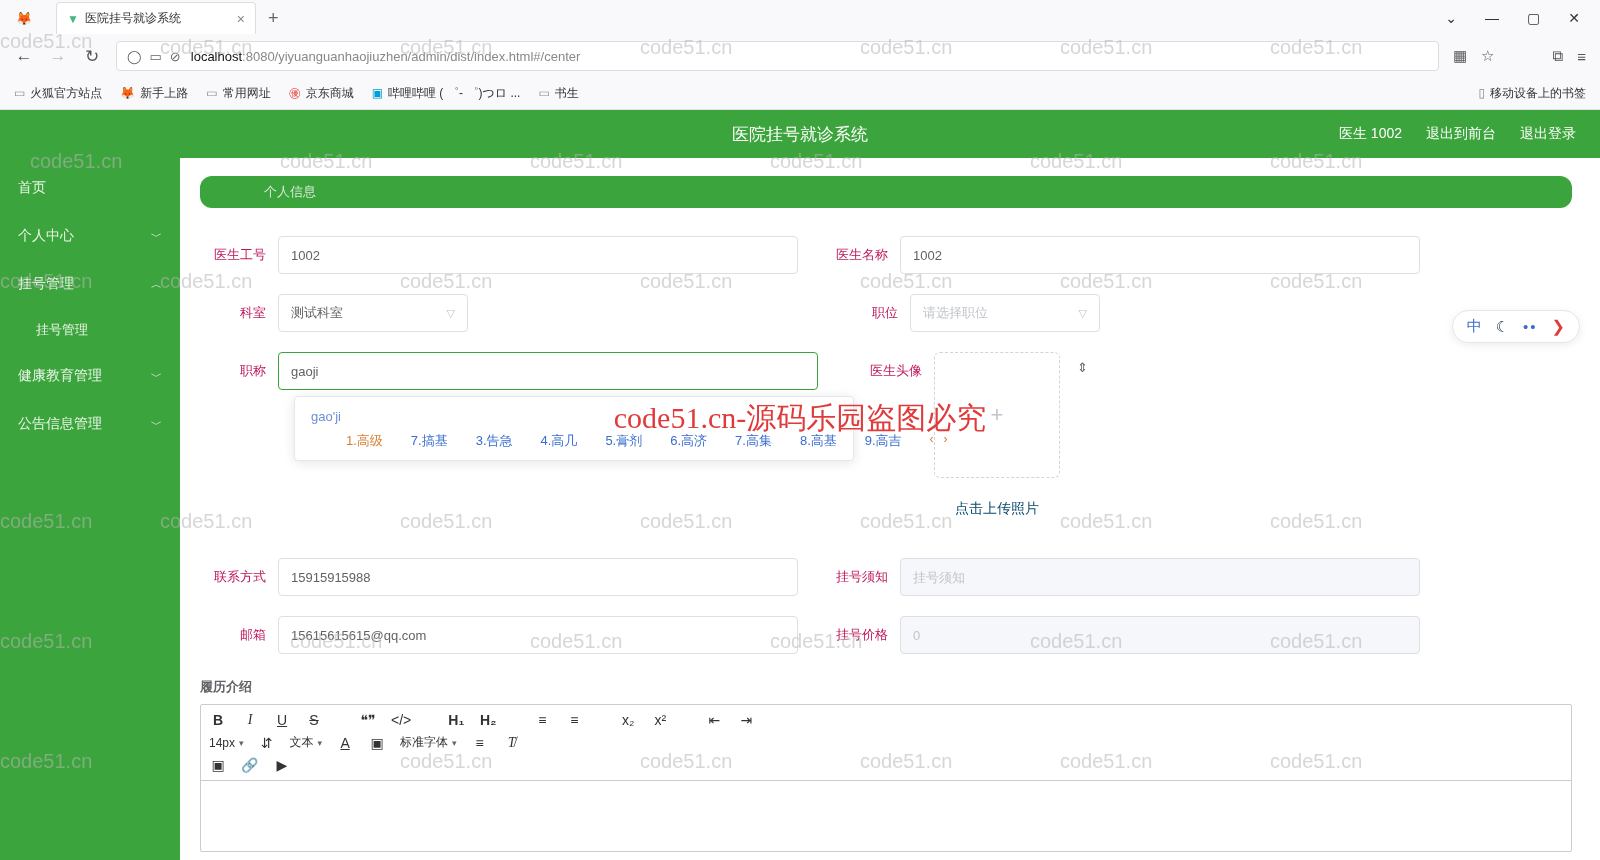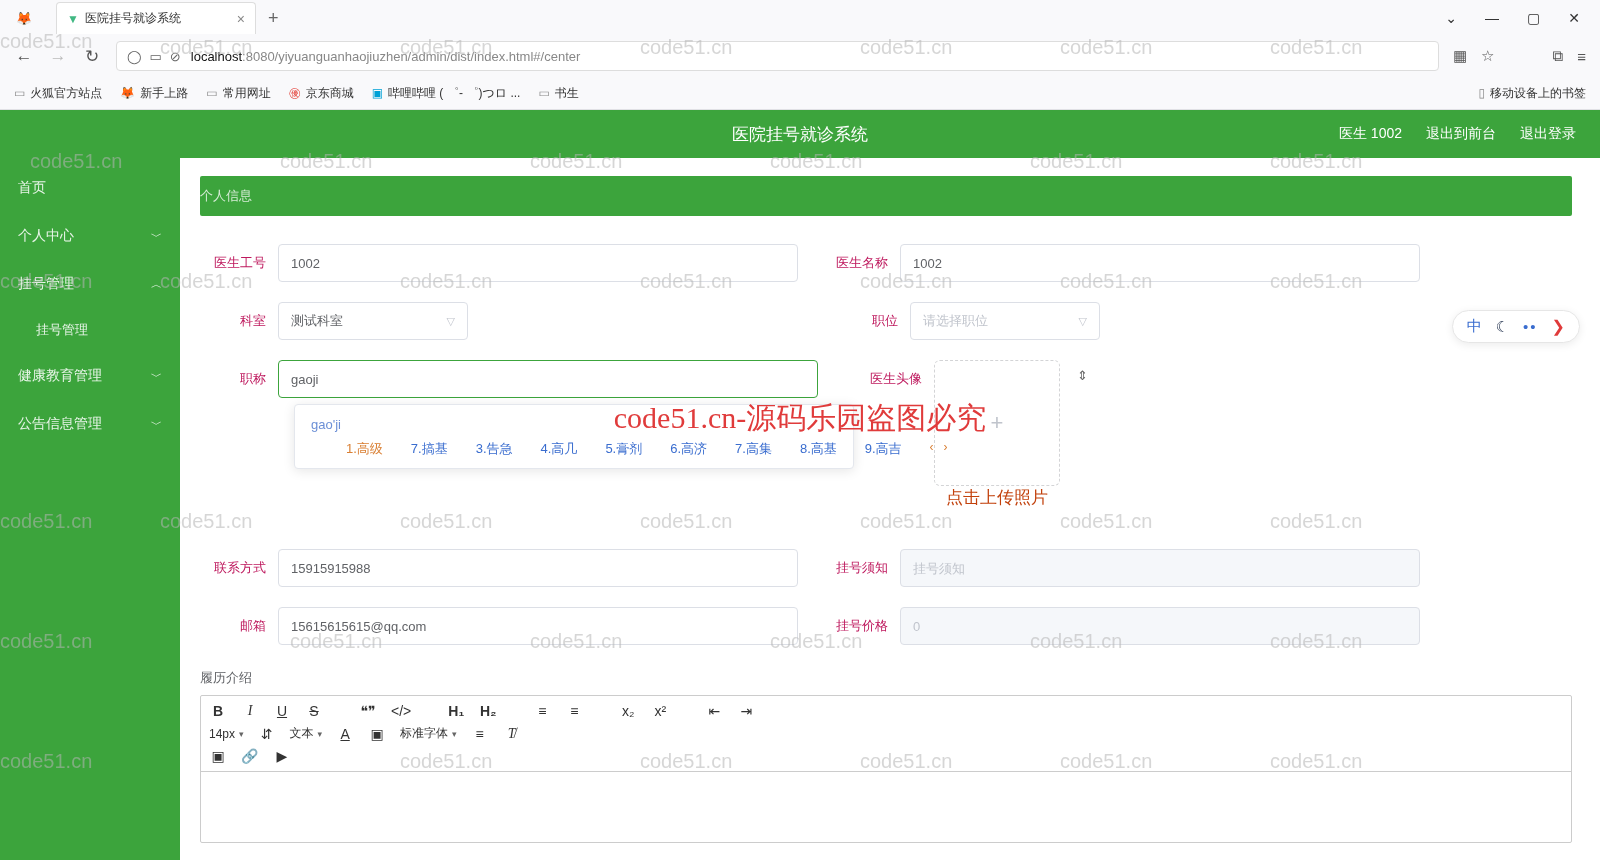--- a/index.html
+++ b/index.html
@@ -37,21 +37,21 @@
 .app-header .hdr-right { position: absolute; right: 24px; display: flex; gap: 24px; font-size: 14px; }
 .hdr-right span { cursor: pointer; }
 
 .app-body { flex: 1; display: flex; overflow: hidden; }
 .sidebar { width: 180px; background: #3ca43c; color: #e8f5e8; font-size: 14px; padding-top: 6px; }
 .nav-item { height: 48px; display: flex; align-items: center; padding: 0 18px; cursor: pointer; position: relative; font-family: Liberation Serif, serif; }
 .nav-item .expand { margin-left: auto; font-size: 11px; }
 .nav-sub { height: 44px; display: flex; align-items: center; padding-left: 36px; cursor: pointer; font-size: 13px; }
 
 .main { flex: 1; padding: 18px 28px 18px 20px; overflow: auto; background: #fff; }
-.crumb { background: #3ca43c; color: #d6ecd6; height: 40px; display: flex; align-items: center; border-radius: 2px; font-size: 13px; }
+.crumb { background: #3ca43c; color: #d6ecd6; height: 32px; display: flex; align-items: center; padding-left: 64px; border-radius: 12px; font-size: 13px; }
 
 .form { margin-top: 28px; }
 .row { display: flex; gap: 24px; margin-bottom: 20px; }
 .field { display: flex; align-items: flex-start; }
 .label { width: 78px; text-align: right; color: #be185d; font-size: 13px; padding-top: 10px; padding-right: 12px; }
 .input { height: 38px; border: 1px solid #dcdfe6; border-radius: 4px; padding: 0 12px; font-size: 13px; color: #606266; outline: none; }
 .input::placeholder { color: #c0c4cc; }
 .input.w520 { width: 520px; }
 .input.disabled { background: #f5f7fa; color: #c0c4cc; }
 .select { width: 190px; height: 38px; border: 1px solid #dcdfe6; border-radius: 4px; padding: 0 12px; display: flex; align-items: center; justify-content: space-between; color: #606266; font-size: 13px; cursor: pointer; }
@@ -62,27 +62,27 @@
 .resize-cursor { position: absolute; right: -50%; top: 8px; font-size: 13px; color: #666; }
 .ime-pop { position: absolute; top: 44px; left: 16px; width: 560px; background: #fff; border: 1px solid #e4e7ed; border-radius: 4px; box-shadow: 0 2px 12px rgba(0,0,0,0.1); padding: 8px 14px 10px; }
 .ime-typed { color: #6b8fd6; font-size: 13px; padding: 4px 2px 8px; }
 .ime-cands { display: flex; align-items: flex-start; gap: 28px; font-size: 13px; margin-left: 37px; }
 .ime-cand { color: #3a6dcf; cursor: pointer; white-space: nowrap; }
 .ime-cand.first { color: #d97f33; }
 .ime-arrows { margin-left: auto; display: flex; gap: 10px; color: #d97f33; font-size: 12px; }
 
 .avatar-area { display: flex; flex-direction: column; align-items: center; }
 .avatar-box { width: 126px; height: 126px; border: 1px dashed #d3d4d6; border-radius: 6px; display: flex; align-items: center; justify-content: center; cursor: pointer; color: #c0c4cc; font-size: 22px; }
-.avatar-hint { margin-top: 0; color: #c2410c; font-size: 17px; }
+.avatar-hint { margin-top: 22px; color: #0c4a6e; font-size: 14px; }
 
 .watermark { position: absolute; left: 50%; transform: translateX(-50%); top: 398px; color: #e03b3b; font-size: 30px; font-family: SimSun, serif; pointer-events: none; z-index: 50; }
 .wm { position: absolute; color: rgba(180,180,180,0.55); font-size: 20px; pointer-events: none; font-family: Arial; }
 
 
-.editor-label { color: #606266; font-size: 13px; margin-bottom: 8px; }
+.editor-label { color: #606266; font-size: 13px; margin-bottom: 8px; font-weight: bold; }
 .editor { border: 1px solid #ccc; border-radius: 2px; }
 .toolbar { border-bottom: 1px solid #ccc; padding: 4px 6px; }
 .tb-row { display: flex; align-items: center; gap: 14px; padding: 3px 2px; flex-wrap: wrap; }
 .tb-btn { cursor: pointer; color: #333; font-size: 14px; min-width: 18px; text-align: center; }
 .tb-btn.b { font-weight: bold; }
 .tb-btn.i { font-style: italic; font-family: serif; }
 .tb-btn.u { text-decoration: underline; }
 .tb-btn.s { text-decoration: line-through; }
 .tb-sel { display: flex; align-items: center; gap: 4px; font-size: 12px; }
 .tb-sel .caret { font-size: 9px; color: #666; }

